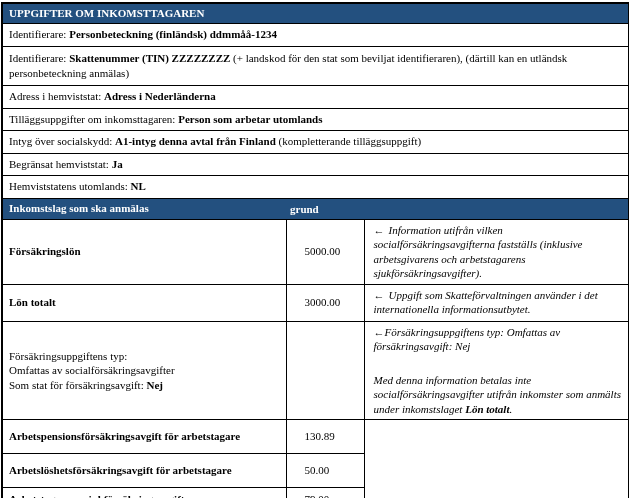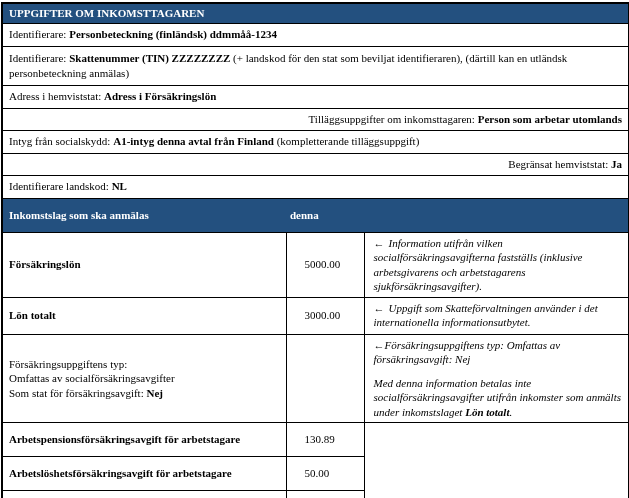--- a/index.html
+++ b/index.html
@@ -51,28 +51,28 @@
   .name { font-weight: bold; }
   .plain { font-weight: normal; }
   .amt { padding-left: 18px; }
   .note {
     font-style: italic;
     vertical-align: top;
     padding: 3px 5px 3px 9px;
   }
   .arrow { font-style: normal; font-weight: bold; }
   .arrow.sp { margin-right: 4px; }
-  .gap { margin-top: 9px; }
+  .gap { margin-top: 19px; }
   b.it { font-style: italic; }
   
   .rh18 td { height: 18px; }
   .rh23 td { height: 23px; margin-top: 44px; }
   .rh39 td { height: 39px; }
-  .rh22 td { height: 22px; text-align: right; }
-  .rh21 td { height: 34px; }
+  .rh22 td { height: 22px; }
+  .rh21 td { height: 21px; }
   .rh65 td { height: 65px; }
   .rh37 td { height: 37px; }
   .rh86 td { height: 86px; }
   .rh34 td { height: 34px; }
   .rh24 td { height: 24px; }
 </style>
 </head>
 <body>
 
 <div class="page">
@@ -88,39 +88,39 @@
       <td colspan="3">UPPGIFTER OM INKOMSTTAGAREN</td>
     </tr>
 
     <tr class="rh23">
       <td colspan="3"><span class="plain">Identifierare: </span><span class="val">Personbeteckning (finländsk) ddmmåå-1234</span><span class="plain"></span></td>
     </tr>
     <tr class="rh39">
       <td colspan="3"><span class="plain">Identifierare: </span><span class="val">Skattenummer (TIN) ZZZZZZZZ</span><span class="plain"> (+ landskod för den stat som beviljat identifieraren), (därtill kan en utländsk personbeteckning anmälas)</span></td>
     </tr>
     <tr class="rh23">
-      <td colspan="3"><span class="plain">Adress i hemviststat: </span><span class="val">Adress i Försäkringslön</span><span class="plain"></span></td>
+      <td colspan="3"><span class="plain">Adress i hemviststat: </span><span class="val">Adress i Nederländerna</span><span class="plain"></span></td>
     </tr>
     <tr class="rh22">
       <td colspan="3"><span class="plain">Tilläggsuppgifter om inkomsttagaren: </span><span class="val">Person som arbetar utomlands</span><span class="plain"></span></td>
     </tr>
     <tr class="rh23">
-      <td colspan="3"><span class="plain">Intyg från socialskydd: </span><span class="val">A1-intyg denna avtal från Finland</span><span class="plain"> (kompletterande tilläggsuppgift)</span></td>
+      <td colspan="3"><span class="plain">Intyg över socialskydd: </span><span class="val">A1-intyg denna avtal från Finland</span><span class="plain"> (kompletterande tilläggsuppgift)</span></td>
     </tr>
     <tr class="rh22">
       <td colspan="3"><span class="plain">Begränsat hemviststat: </span><span class="val">Ja</span><span class="plain"></span></td>
     </tr>
     <tr class="rh23">
-      <td colspan="3"><span class="plain">Identifierare landskod: </span><span class="val">NL</span><span class="plain"></span></td>
+      <td colspan="3"><span class="plain">Hemviststatens utomlands: </span><span class="val">NL</span><span class="plain"></span></td>
     </tr>
 
     <tr class="bar rh21">
       <td colspan="3" class="rel">
         <span>Inkomstslag som ska anmälas</span>
-        <span class="euro">denna</span>
+        <span class="euro">grund</span>
       </td>
     </tr>
 
     <tr class="rh65">
       <td class="name">Försäkringslön</td>
       <td class="amt">5000.00</td>
       <td class="note"><span class="arrow sp">←</span><span>Information utifrån vilken socialförsäkringsavgifterna fastställs (inklusive arbetsgivarens och arbetstagarens sjukförsäkringsavgifter).</span></td>
     </tr>
 
     <tr class="rh37">

